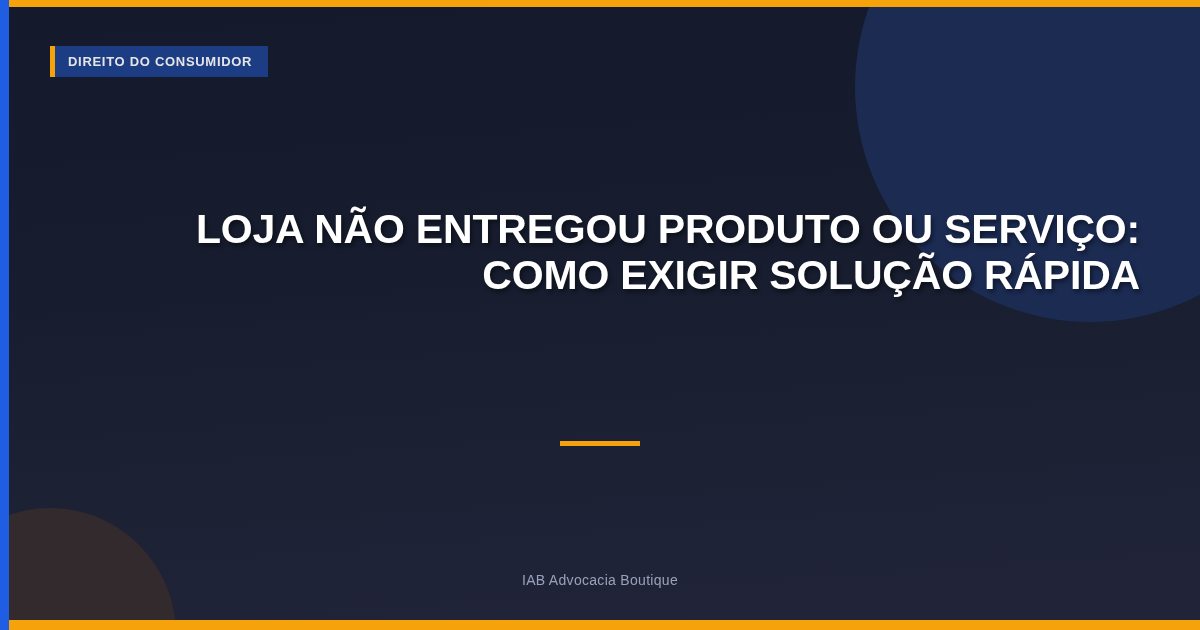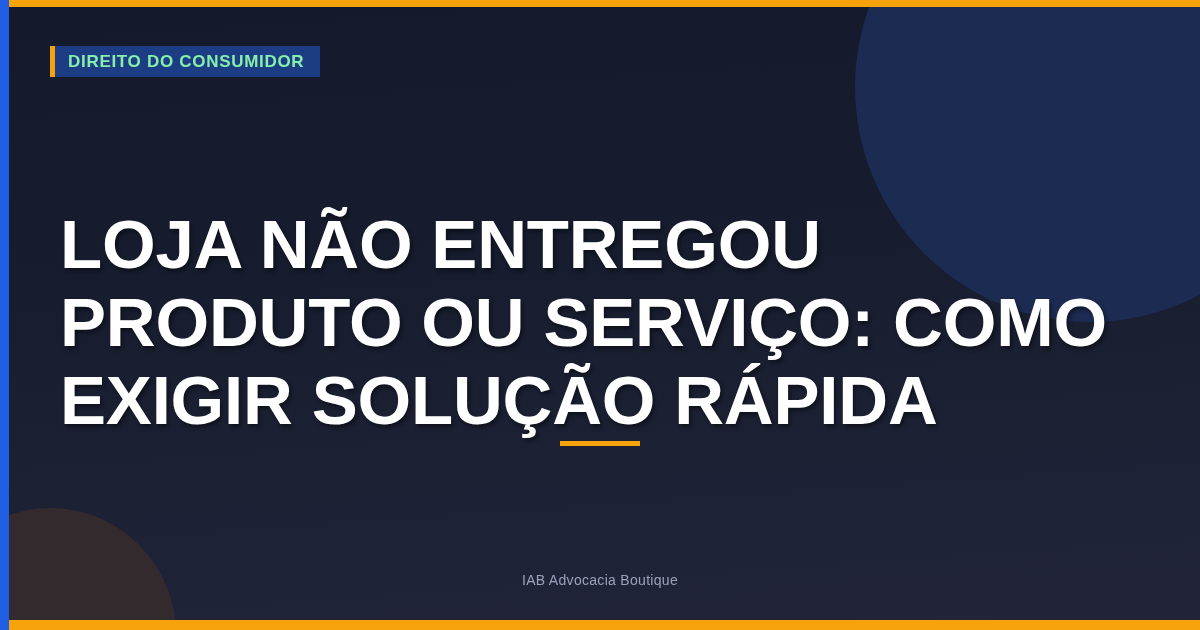--- a/index.html
+++ b/index.html
@@ -77,37 +77,37 @@
     left: 50px;
     display: inline-flex;
     align-items: center;
     height: 31px;
     padding: 0 16px 0 13px;
     background: #1c3c84;
     border-left: 5px solid #f5a20b;
     box-sizing: border-box;
   }
   .badge-label {
-    color: #86efac;
-    font-size: 17px;
+    color: #e5e5e5;
+    font-size: 13px;
     font-weight: bold;
     letter-spacing: 0.7px;
     line-height: 1;
     white-space: nowrap;
   }
 
   .headline {
     position: absolute;
     left: 60px;
     right: 60px;
     top: 206px;
     margin: 0;
-    text-align: left;
+    text-align: right;
     color: #ffffff;
-    font-size: 69px;
+    font-size: 41px;
     font-weight: bold;
     line-height: 1.13;
     letter-spacing: -0.2px;
     text-shadow: 2px 3px 4px rgba(0, 0, 0, 0.45);
   }
 
   .divider {
     position: absolute;
     left: 50%;
     transform: translateX(-50%);

